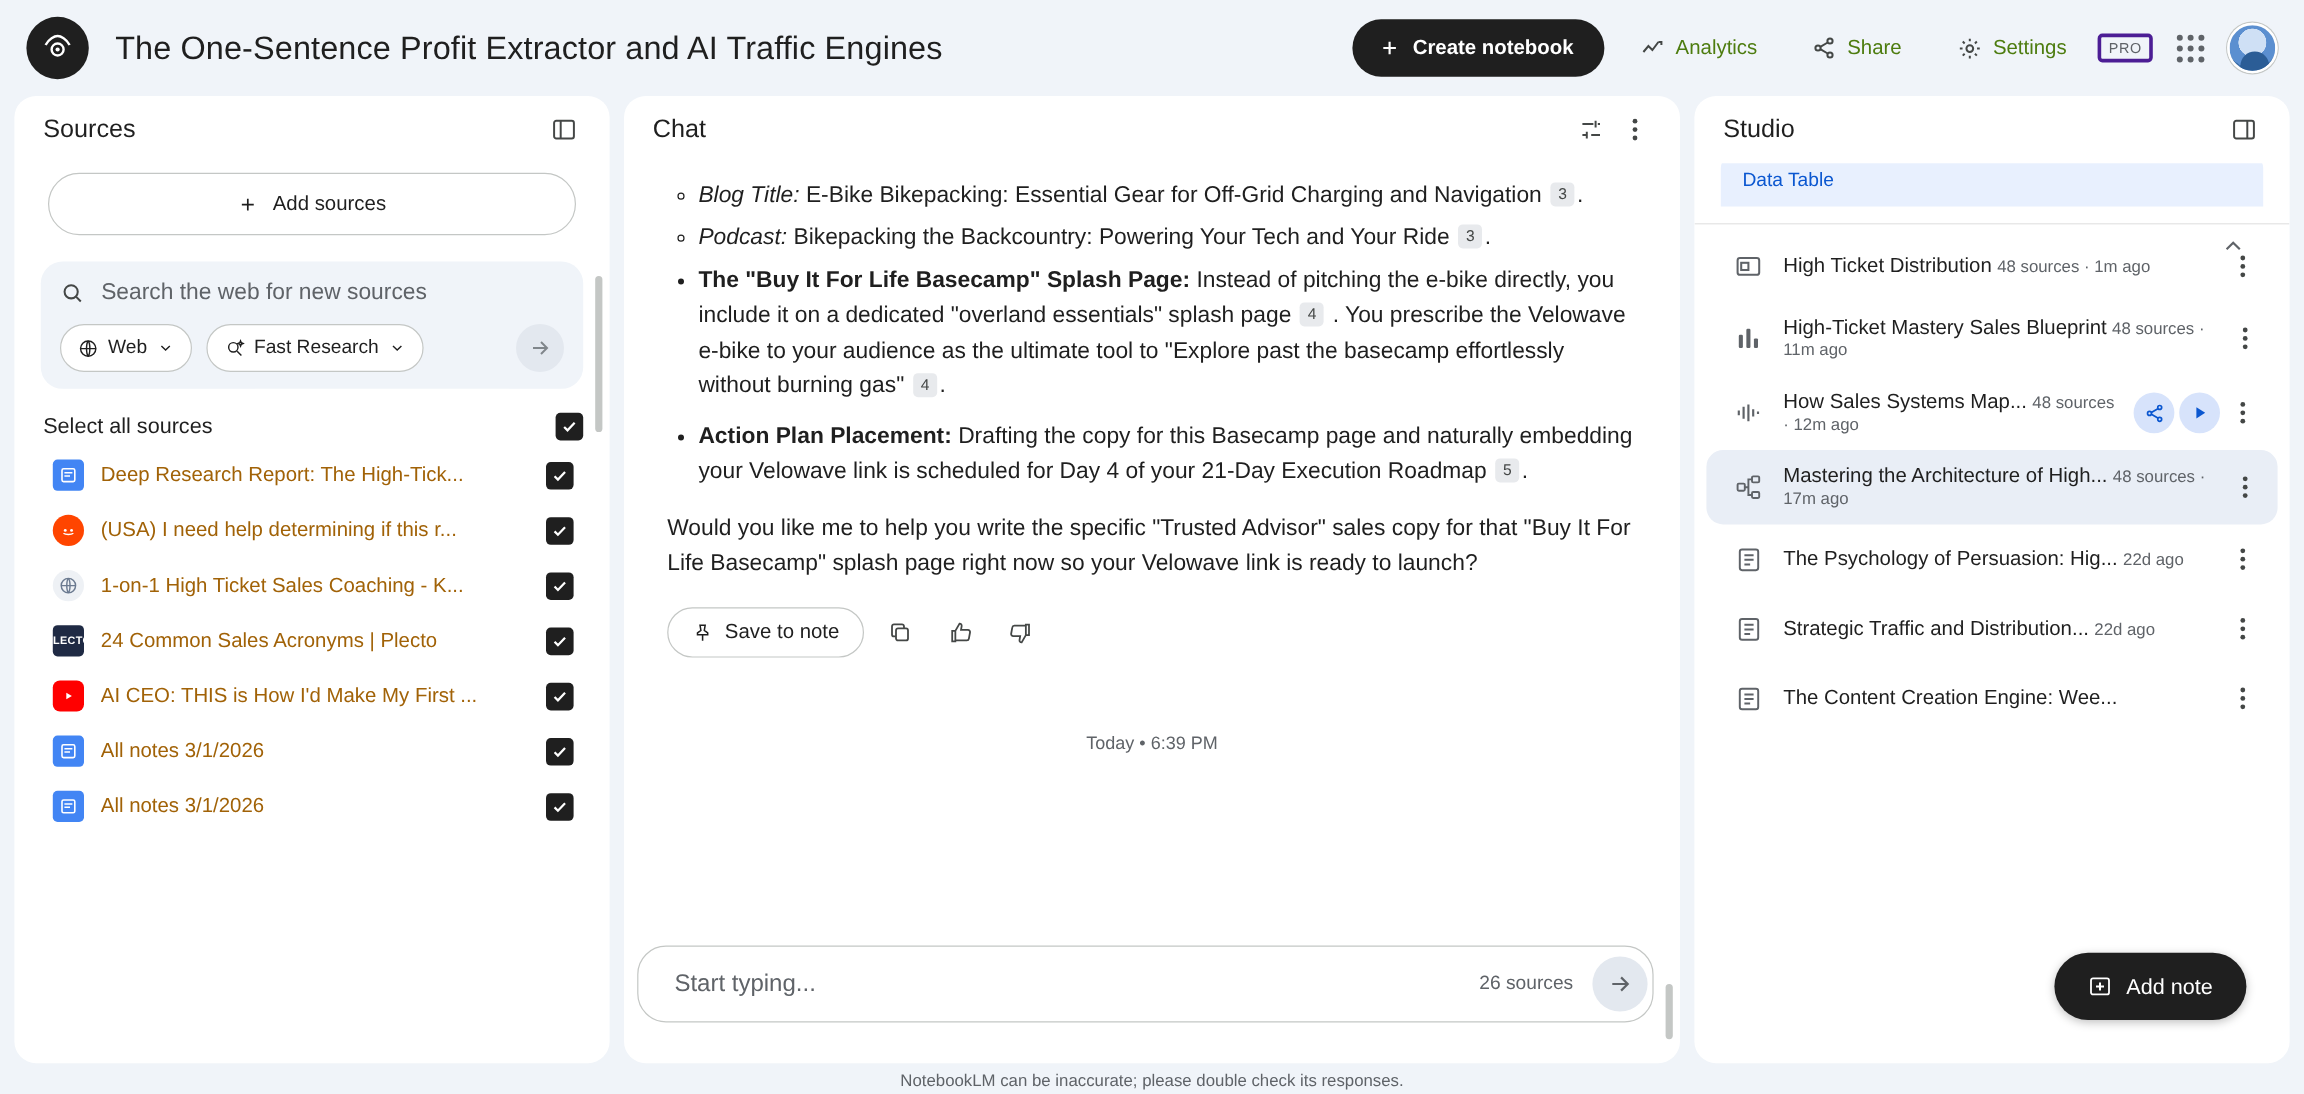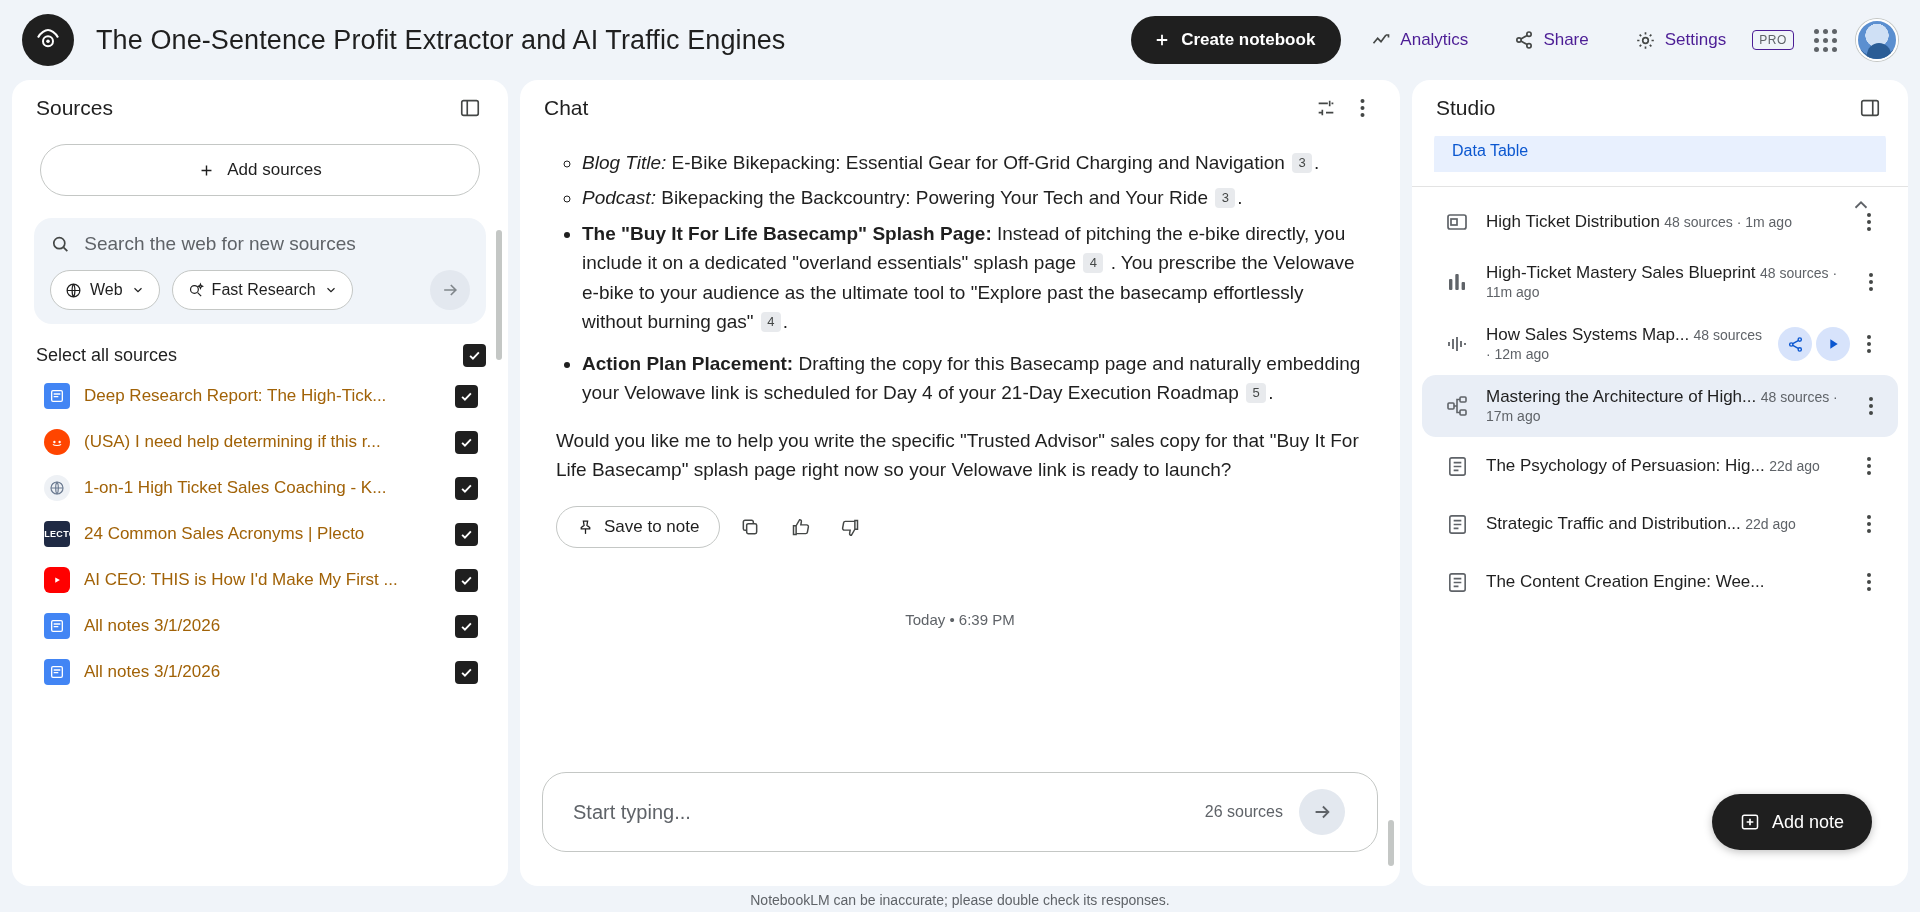--- a/index.html
+++ b/index.html
@@ -58,27 +58,27 @@
     font-weight: 600;
     cursor: pointer;
     border: none;
   }
   .top-chip {
     display: flex; align-items: center; gap: 9px;
     height: 44px;
     padding: 0 16px;
     border-radius: 22px;
     font-size: 17px;
-    color: #4c1d95;
+    color: #4d7c0f;
     cursor: pointer;
   }
   .pro-badge {
     font-size: 12px;
     color: #5f6368;
-    border: 1px solid #4c1d95;
+    border: 3px solid #4c1d95;
     border-radius: 4px;
     padding: 2px 6px;
     letter-spacing: .6px;
     margin-left: -4px;
   }
   .grid-icon { width: 34px; height: 34px; display: flex; align-items: center; justify-content: center; cursor: pointer; }
   .grid-icon span {
     display: grid;
     grid-template-columns: repeat(3, 5px);
     grid-template-rows: repeat(3, 5px);
@@ -251,27 +251,27 @@
     display: flex; align-items: center; justify-content: center;
     color: #444746; cursor: pointer;
   }
   .time-sep {
     text-align: center;
     font-size: 15px; color: #5f6368;
     margin-top: 60px;
   }
   .composer {
     position: absolute;
-    left: 22px; right: 22px; bottom: 34px;
-    height: 80px;
+    left: 11px; right: 22px; bottom: 34px;
+    height: 64px;
     border: 1px solid #c4c7c5;
     border-radius: 24px;
     background: #fff;
     display: flex; align-items: center;
-    padding: 0 32px 0 28px;
+    padding: 0 4px 0 28px;
   }
   .composer input {
     border: none; outline: none; background: transparent;
     font-size: 20px; color: #444746; width: 100%;
     font-family: "Liberation Sans", sans-serif;
   }
   .composer input::placeholder { color: #5f6368; }
   .src-count { font-size: 16px; color: #5f6368; white-space: nowrap; margin-right: 16px; }
   .send-btn {
     width: 46px; height: 46px; border-radius: 50%;

